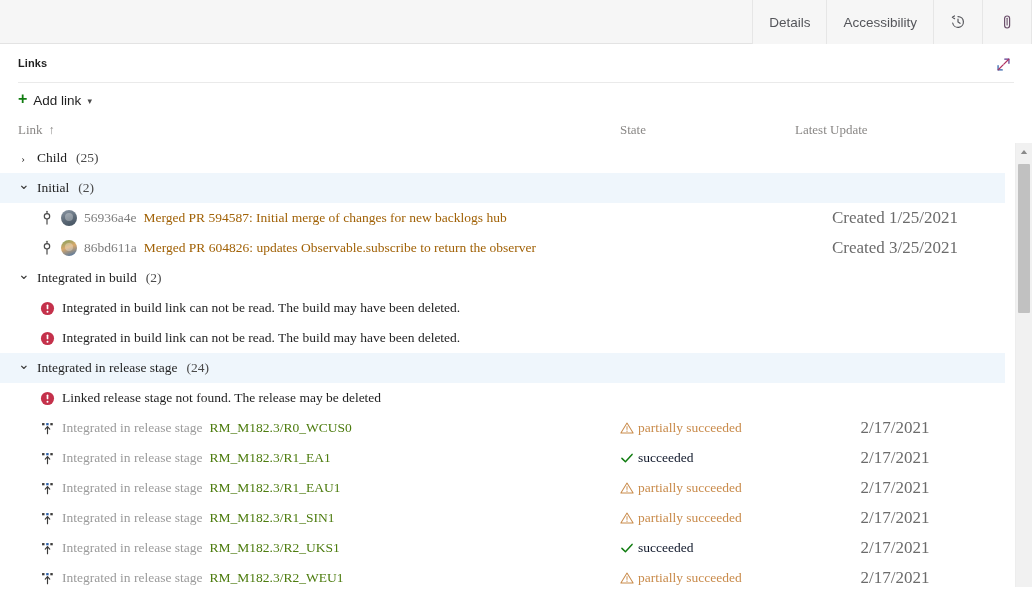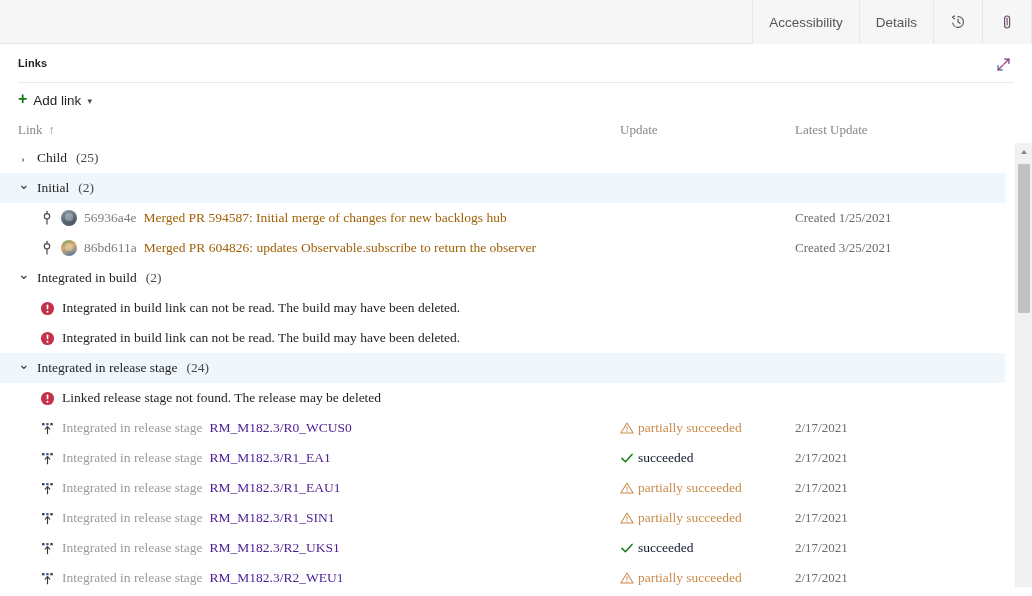--- a/index.html
+++ b/index.html
@@ -133,26 +133,26 @@
   .grp-count { color: #4a4a4a; }
 
   .cell-link {
     width: 602px;
     display: flex; align-items: center; gap: 7px;
     overflow: hidden; white-space: nowrap;
   }
   .indent { padding-left: 22px; }
 
   .cell-state { width: 175px; display: flex; align-items: center; gap: 4px; font-size: 13.5px; }
-  .cell-upd   { width: 200px; color: #6b6b6b; font-size: 13px; }
+  .cell-upd   { width: 200px; color: #6b6b6b; font-size: 17px; text-align: center; }
 
   .hash { color: #7d7d7d; }
   .subject { color: #a16207; }
   .prefix-muted { color: #9b9b9b; }
-  .stage-name { color: #4c1d95; }
+  .stage-name { color: #4d7c0f; }
   .errtext { color: #1f1f1f; }
 
   .avatar {
     width: 16px; height: 16px; border-radius: 50%;
     display: inline-block; flex: none;
     background: #5c6a78;
     overflow: hidden;
     position: relative;
   }
   .avatar.a1 { background: linear-gradient(160deg,#8d99a6 0%,#5d6a77 55%,#41505e 100%); }
@@ -188,24 +188,24 @@
     border-radius: 1px;
     cursor: pointer;
   }
 </style>
 </head>
 <body>
 
 <div class="topbar">
   <div class="tabs" id="tabs">
       <div class="tab">
+        <span>Details</span>
+      </div>
+      <div class="tab">
         <span>Accessibility</span>
-      </div>
-      <div class="tab">
-        <span>Details</span>
       </div>
       <div class="tab">
         <span style="display: flex;">
           <svg class="ico" aria-hidden="true" width="16" height="16" viewBox="0 0 16 16">
             <path d="M8 2.6a5.4 5.4 0 1 1-5.3 6.4" fill="none" stroke="#54555a" stroke-width="1.2" stroke-linecap="round"></path>
             <path d="M4.4 1.9 2.4 3.3l2.2 1.4" fill="none" stroke="#54555a" stroke-width="1.2" stroke-linecap="round" stroke-linejoin="round"></path>
             <path d="M8 5.2V8l2 1.3" fill="none" stroke="#54555a" stroke-width="1.2" stroke-linecap="round"></path>
           </svg>
         </span>
       </div>
@@ -241,21 +241,21 @@
   </div>
 </div>
 
 <div class="tablewrap">
 
   <div class="colhead">
     <div class="c-link">
       <span>Link</span>
       <span class="sortarrow">↑</span>
     </div>
-    <div class="c-state">Update</div>
+    <div class="c-state">State</div>
     <div class="c-upd">Latest Update</div>
   </div>
 
   <div class="rows" id="rows">
       <div class="row group">
         <div class="grp-label">
           <span class="chev">›</span>
           <span class="grp-name">Child</span>
           <span class="grp-count">(25)</span>
         </div>

